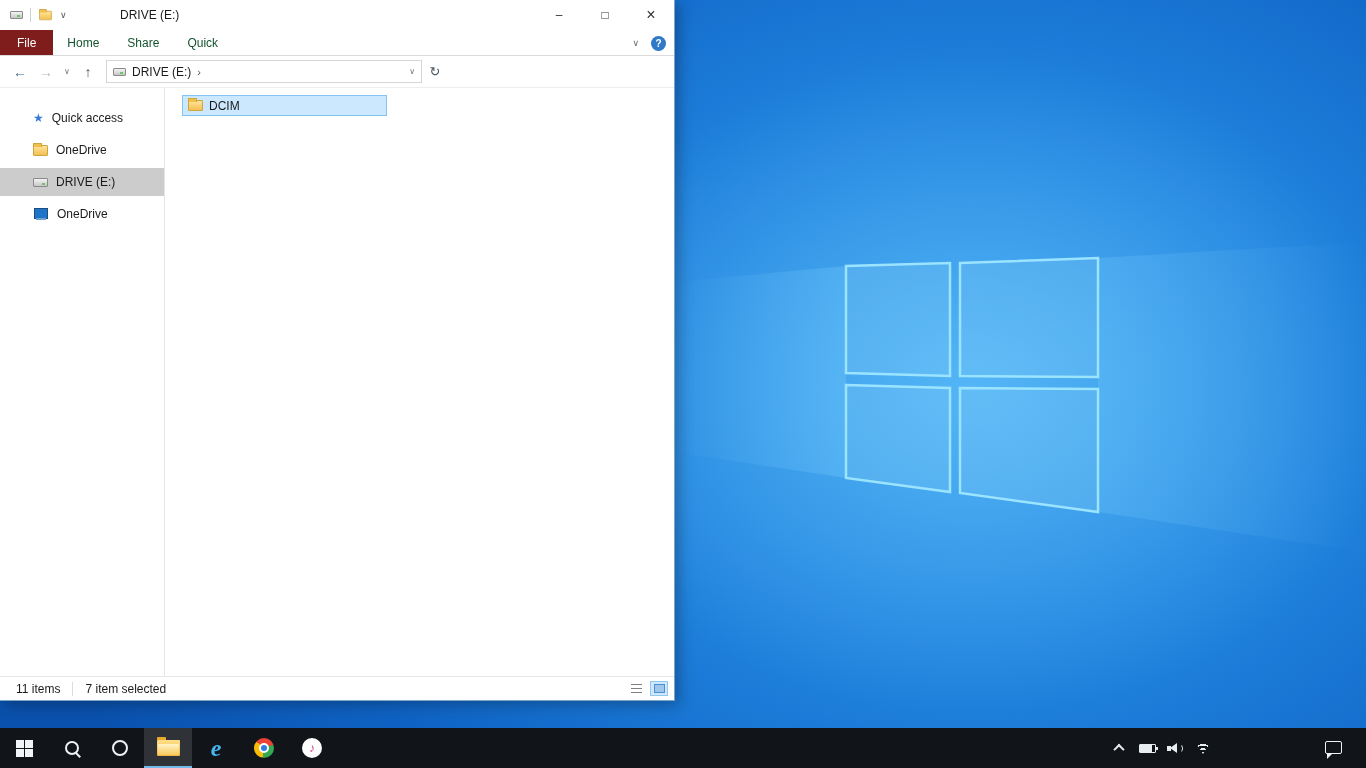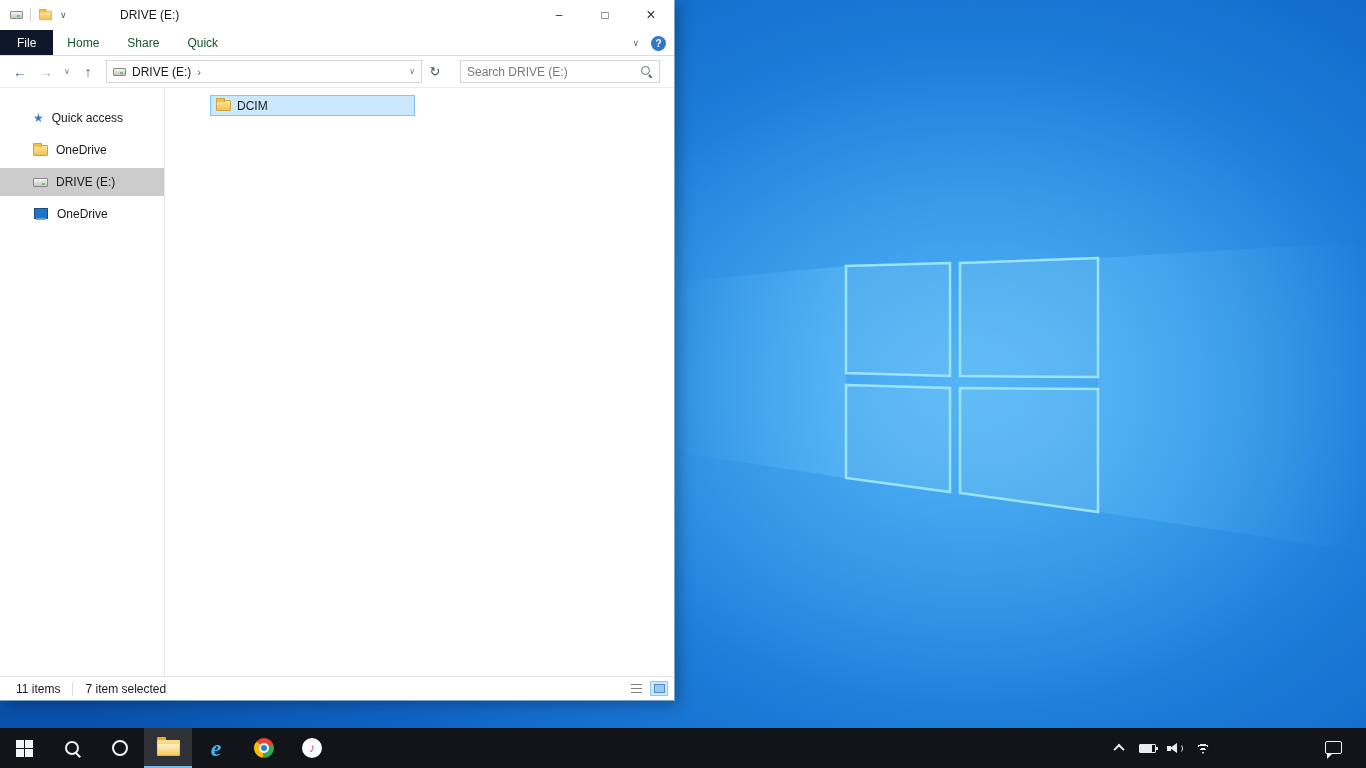--- a/index.html
+++ b/index.html
@@ -24,21 +24,21 @@
   .qat-chevron { font-size:9px; color:#555; }
   .win-title { position:absolute; left:120px; top:8px; font-size:12px; }
   .win-controls { margin-left:auto; display:flex; height:100%; }
   .win-btn { width:46px; height:30px; display:flex; align-items:center;
     justify-content:center; color:#333; font-size:12px; }
   .win-btn.close { font-size:16px; }
 
   .ribbon { height:26px; flex:0 0 26px; display:flex; align-items:stretch;
     border-bottom:1px solid #dcdcdc; position:relative; }
   .tab { padding:6px 14px 0 14px; font-size:12px; color:#14532d; }
-  .tab.file { background:#0f172a; color:#fff; margin-left:0; padding:6px 17px 0 17px; }
+  .tab.file { background:#7f1d1d; color:#fff; margin-left:0; padding:6px 17px 0 17px; }
   .ribbon-right { position:absolute; right:8px; top:0; height:26px;
     display:flex; align-items:center; gap:12px; }
   .ribbon-collapse { font-size:9px; color:#666; }
   .help-btn { width:15px; height:15px; border-radius:50%; background:#3079c8;
     color:#fff; font-size:10px; font-weight:bold; display:flex;
     align-items:center; justify-content:center; }
 
   .navbar { height:32px; flex:0 0 32px; display:flex; align-items:center;
     padding:0 8px; gap:2px; border-bottom:1px solid #eee; }
   .nav-btn { width:24px; text-align:center; font-size:14px; color:#41678c; }
@@ -65,21 +65,21 @@
   .body { flex:1; display:flex; min-height:0; }
   .sidebar { width:165px; flex:0 0 165px; border-right:1px solid #e6e6e6; padding-top:16px; }
   .side-item { height:28px; display:flex; align-items:center; gap:8px;
     padding-left:33px; margin-bottom:4px; }
   .side-item.selected { background:#cccccc; }
   .side-label { font-size:12px; color:#1a1a1a; }
   .star-glyph { font-size:12px; color:#3a7bd5; line-height:1; }
 
   .content { flex:1; padding:7px 0 0 17px; }
   .file-item { width:205px; height:21px; display:flex; align-items:center;
-    gap:6px; padding:0 5px; border:1px solid transparent;margin-left:28px; }
+    gap:6px; padding:0 5px; border:1px solid transparent; }
   .file-item.selected { background:#cce8ff; border-color:#84c4f5; }
   .file-label { font-size:12px; color:#1a1a1a; }
 
   .statusbar { height:24px; flex:0 0 24px; border-top:1px solid #e6e6e6;
     display:flex; align-items:center; padding-left:16px; position:relative; }
   .status-count { font-size:12px; color:#1a1a1a; }
   .status-sel { font-size:12px; color:#1a1a1a; margin-left:12px;
     border-left:1px solid #dcdcdc; padding-left:12px; }
   .view-toggles { position:absolute; right:6px; top:4px; display:flex; gap:5px; }
   .vt { width:18px; height:15px; display:flex; align-items:center;
@@ -238,24 +238,20 @@
     <span class="nav-btn disabled">→</span>
     <span class="nav-btn small">∨</span>
     <span class="nav-btn up">↑</span>
     <div class="addressbar">
       <span class="drive-ic sm"></span>
       <span class="crumb">DRIVE (E:)</span>
       <span class="crumb-chevron">›</span>
       <span class="addr-dd">∨</span>
     </div>
     <span class="refresh-btn">↻</span>
-    <div class="searchbox">
-      <input type="text" placeholder="Search DRIVE (E:)" style="">
-      <span class="mag"></span>
-    </div>
   </div>
 
   <div class="body">
     <div class="sidebar">
       <div class="side-item">
         <span class="star-glyph">★</span>
         <span class="side-label">Quick access</span>
       </div>
       <div class="side-item">
         <span class="folder-ic"></span>

